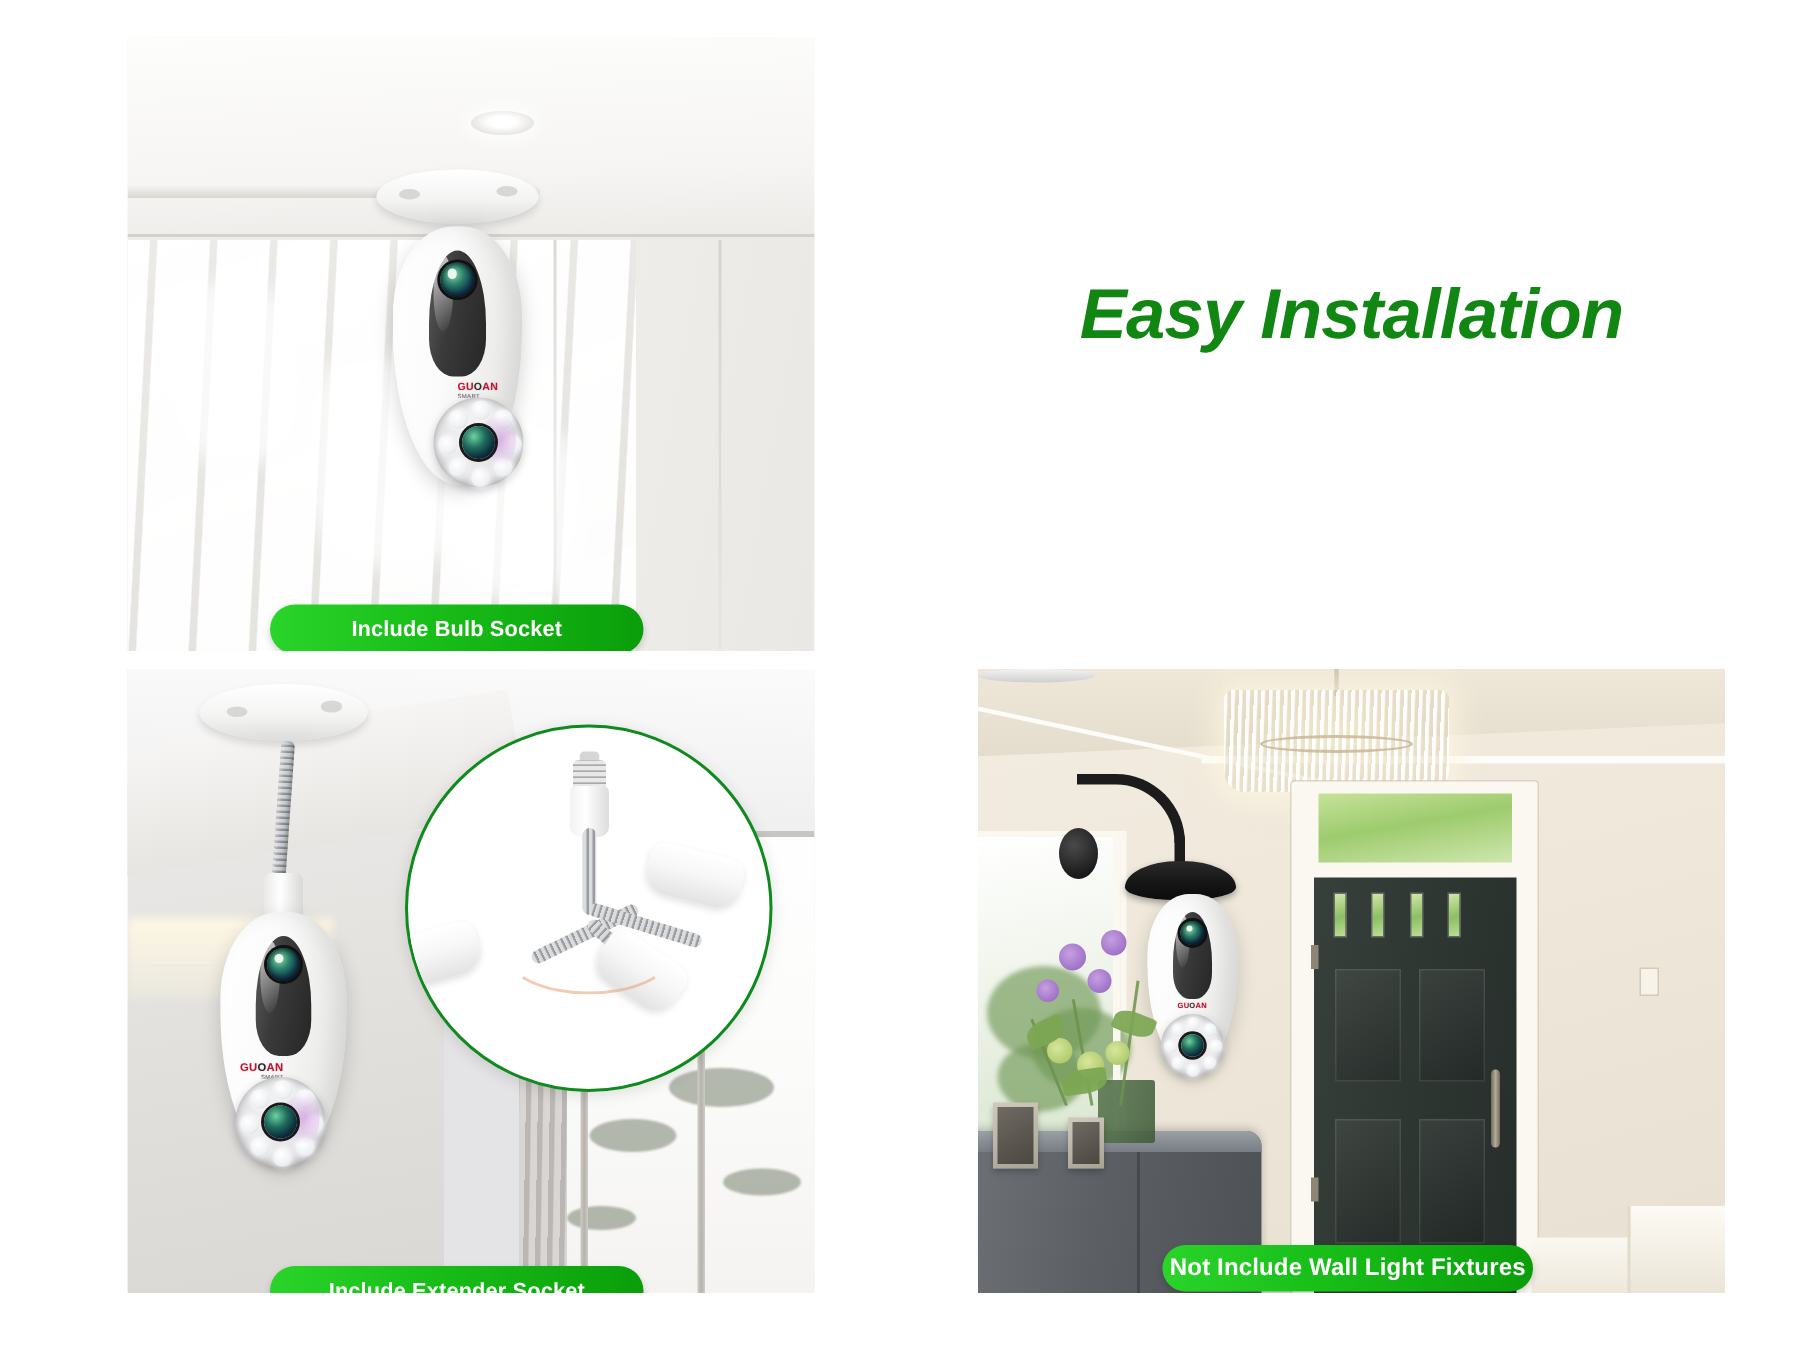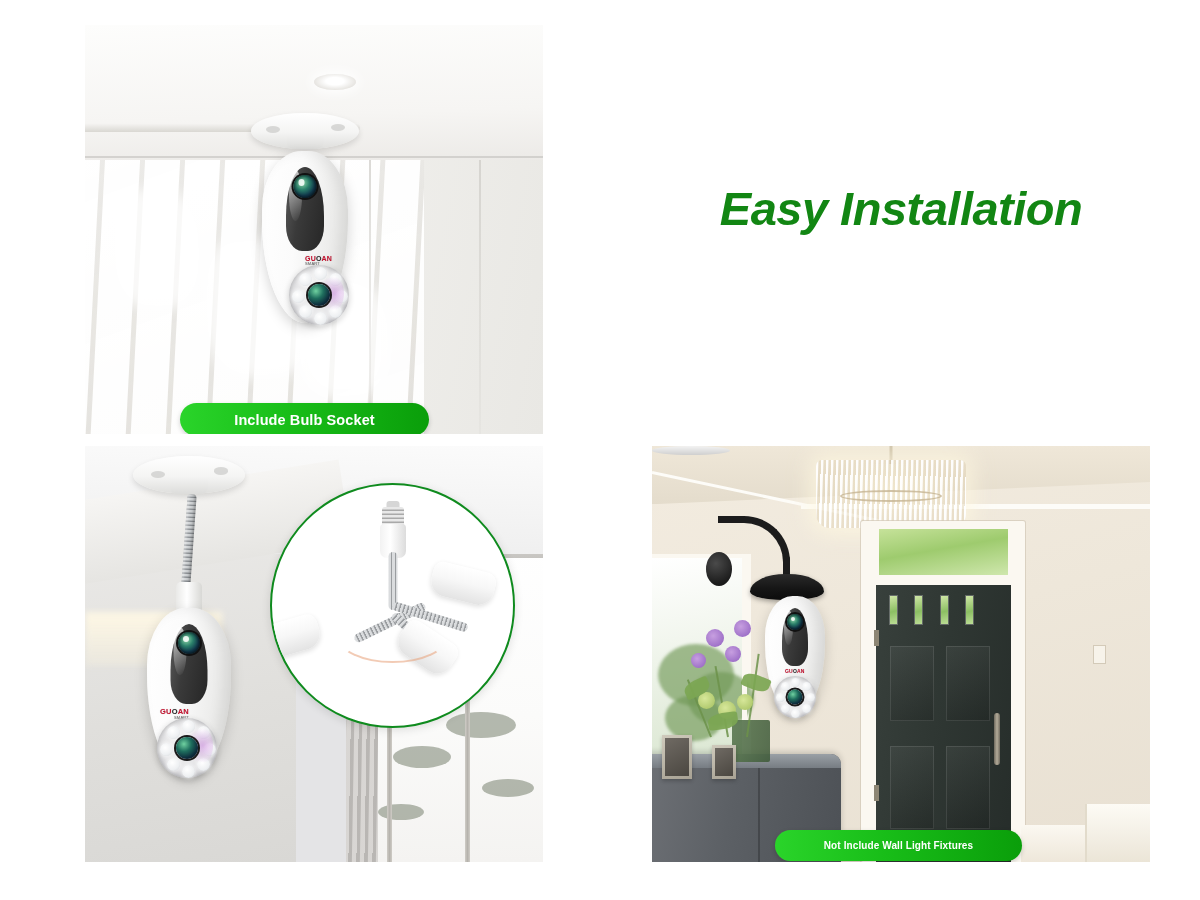--- a/index.html
+++ b/index.html
@@ -558,20 +558,23 @@
     <div class="arm" style="left:50%; top:48%; width:78px; height:9px; transform:rotate(17deg); transform-origin:left center;"></div>
     <div class="arm" style="left:50%; top:52%; width:62px; height:9px; transform:rotate(42deg); transform-origin:left center;"></div>
 
     <div class="socket-head" style="left:-6%; top:56%; width:62px; height:34px; transform:rotate(-16deg);"></div>
     <div class="socket-head" style="left:66%; top:34%; width:64px; height:34px; transform:rotate(14deg);"></div>
     <div class="socket-head" style="left:52%; top:60%; width:60px; height:36px; transform:rotate(34deg);"></div>
 
     <div class="wire-arc"></div>
   </div>
 
+  <div class="badge" style="left:95px; top:358px; width:249px; height:33px; font-size:14.5px; position:absolute;">
+    <span>Include Extender Socket</span>
+  </div>
 </div>
 
 <div class="panel" id="panel-right">
   <div class="r-bg"></div>
   <div class="r-wall"></div>
   <div class="r-ceiling"></div>
   <div class="r-ceiling-line"></div>
   <div class="r-crown"></div>
 
   <div class="chand">
@@ -652,20 +655,20 @@
       <i></i>
     </div>
   <div class="r-frame" style="left:12%; width:24px; height:34px;">
       <i></i>
     </div>
 
   <div class="r-baseboard"></div>
   <div class="r-stair"></div>
   <div class="r-switch"></div>
 
-  <div class="badge" style="left:123px; top:344px; width:247px; height:31px; font-size:10px; position:absolute;">
+  <div class="badge" style="left:123px; top:344px; width:247px; height:31px; font-size:16px; position:absolute;">
     <span>Not Include Wall Light Fixtures</span>
   </div>
 </div>
 
 <div id="headline">Easy Installation</div>
 <div id="subtitle">
 </div>
 
 </body></html>

